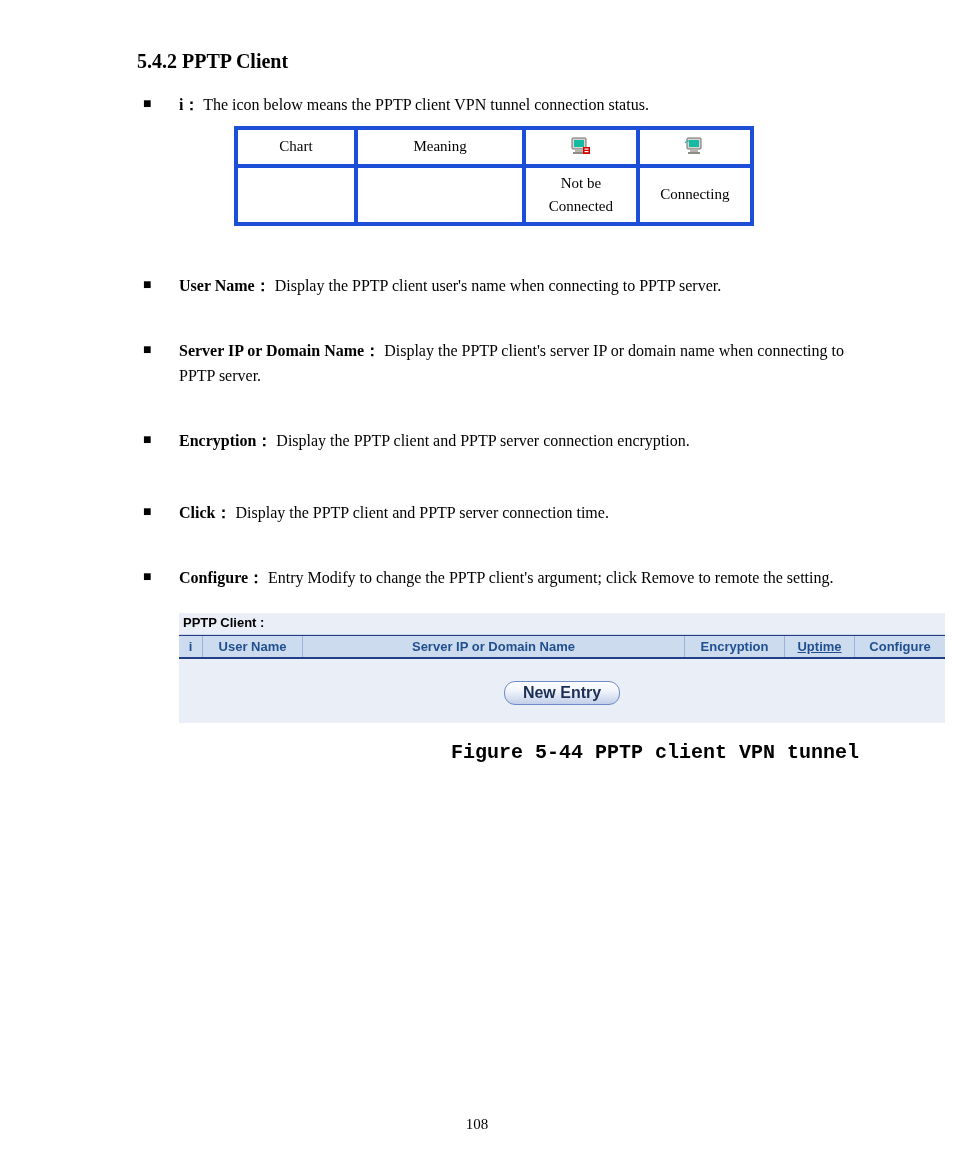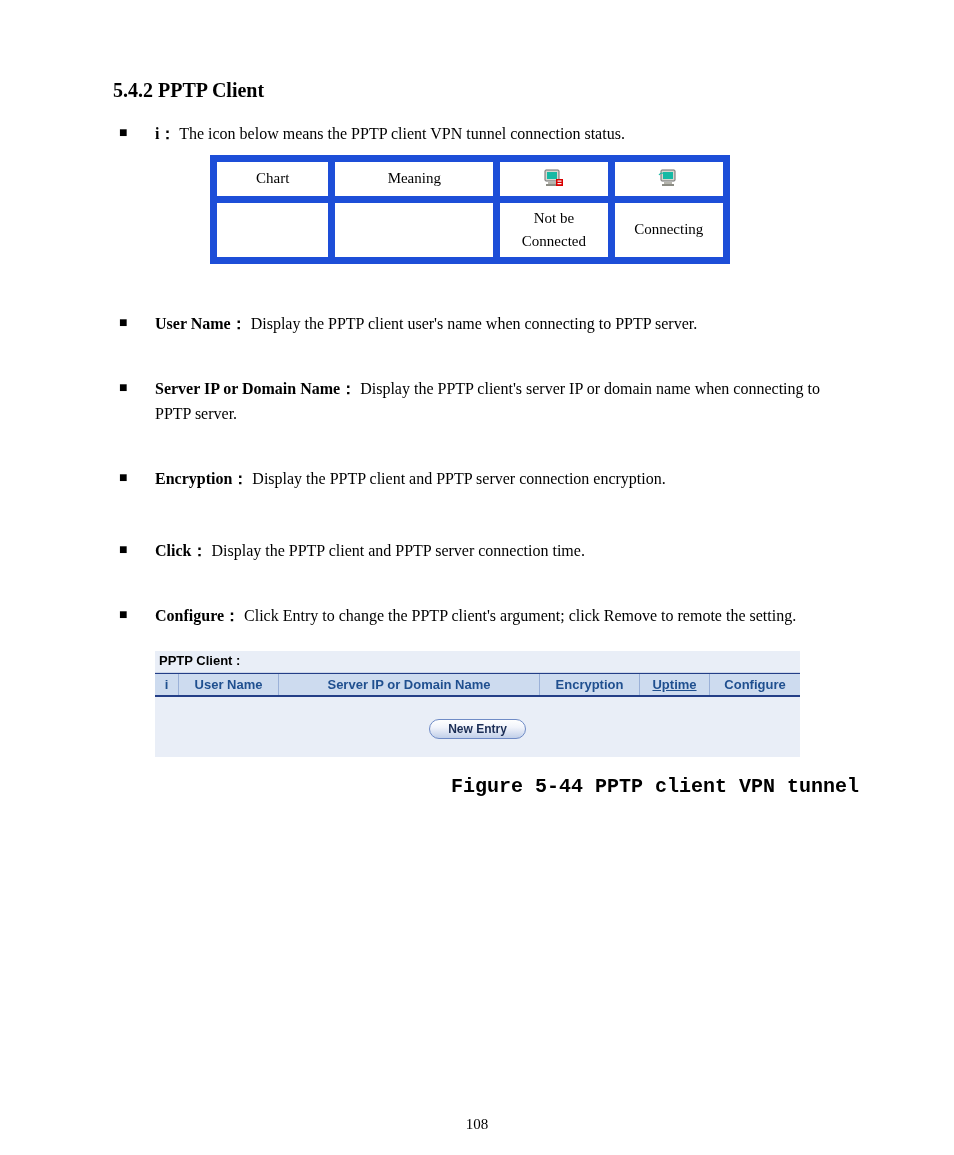--- a/index.html
+++ b/index.html
@@ -10,21 +10,22 @@
     font-family: Arial, Helvetica, sans-serif;
     color: #000000;
   }
   .page {
     width: 954px;
     min-height: 1155px;
     position: relative;
     box-sizing: border-box;
   }
   .content {
-    padding: 79px 95px 0 95px;
+    padding: 50px 95px 0 95px;
+    margin-left: 24px;
   }
   .section-header {
     font-family: "Times New Roman", serif;
     font-size: 20px;
     font-weight: bold;
     margin: 0 0 20px 18px;
   }
   ul.bullets {
     list-style: none;
     margin: 0;
@@ -46,37 +47,37 @@
   }
   
   .mini-table {
     border-collapse: collapse;
     width: 520px;
     margin: 8px 0 0 55px;
     font-family: "Times New Roman", serif;
     font-size: 15px;
   }
   .mini-table td, .mini-table th {
-    border: 7px solid #1d4ed8;
+    border: 4px solid #1d4ed8;
     padding: 4px 6px;
     text-align: center;
     vertical-align: middle;
   }
   .mini-table th {
     font-weight: normal;
     height: 26px;
   }
   .mini-table td {
     height: 20px;
   }
   .icon-cell svg { display: block; margin: 0 auto; }
   
   .pptp-panel {
     margin: 22px 0 0 60px;
-    width: 645px;
+    width: 766px;
   }
   .pptp-title {
     font-family: Arial, sans-serif;
     font-size: 13px;
     font-weight: bold;
     color: #000;
     padding: 2px 0 4px 4px;
     background: #e9eef7;
     border-bottom: 1px solid #cdd6e8;
   }
@@ -106,21 +107,21 @@
   .col-conf { width: 90px; }
   .pptp-body {
     background: #e9eef7;
     padding: 22px 0 18px 0;
     text-align: center;
   }
   .new-entry-btn {
     display: inline-block;
     padding: 2px 18px;
     font-family: Arial, sans-serif;
-    font-size: 12px;
+    font-size: 16px;
     font-weight: bold;
     color: #1b2e56;
     border: 1px solid #6f8bc6;
     border-radius: 11px;
     background: linear-gradient(to bottom, #ffffff 0%, #f1f4fb 40%, #c1cfe9 100%);
     cursor: pointer;
     text-align: right;
   }
   .fig-caption {
     text-align: right;
@@ -224,21 +225,21 @@
         <span class="bold-lead">Click：</span>
         <span>Display the PPTP client and PPTP server connection time.</span>
       </li>
     </ul>
 
     <div class="gap-md"></div>
 
     <ul class="bullets">
       <li>
         <span class="bold-lead">Configure：</span>
-        <span>Click Entry to change the PPTP client's argument; click Remove to remote the setting.</span>
+        <span>Entry Modify to change the PPTP client's argument; click Remove to remote the setting.</span>
       </li>
     </ul>
 
     <div class="pptp-panel">
       <div class="pptp-title">PPTP Client :</div>
       <div class="pptp-header-row">
         <div class="col-i">i</div>
         <div class="col-user">User Name</div>
         <div class="col-server">Server IP or Domain Name</div>
         <div class="col-enc">Encryption</div>

